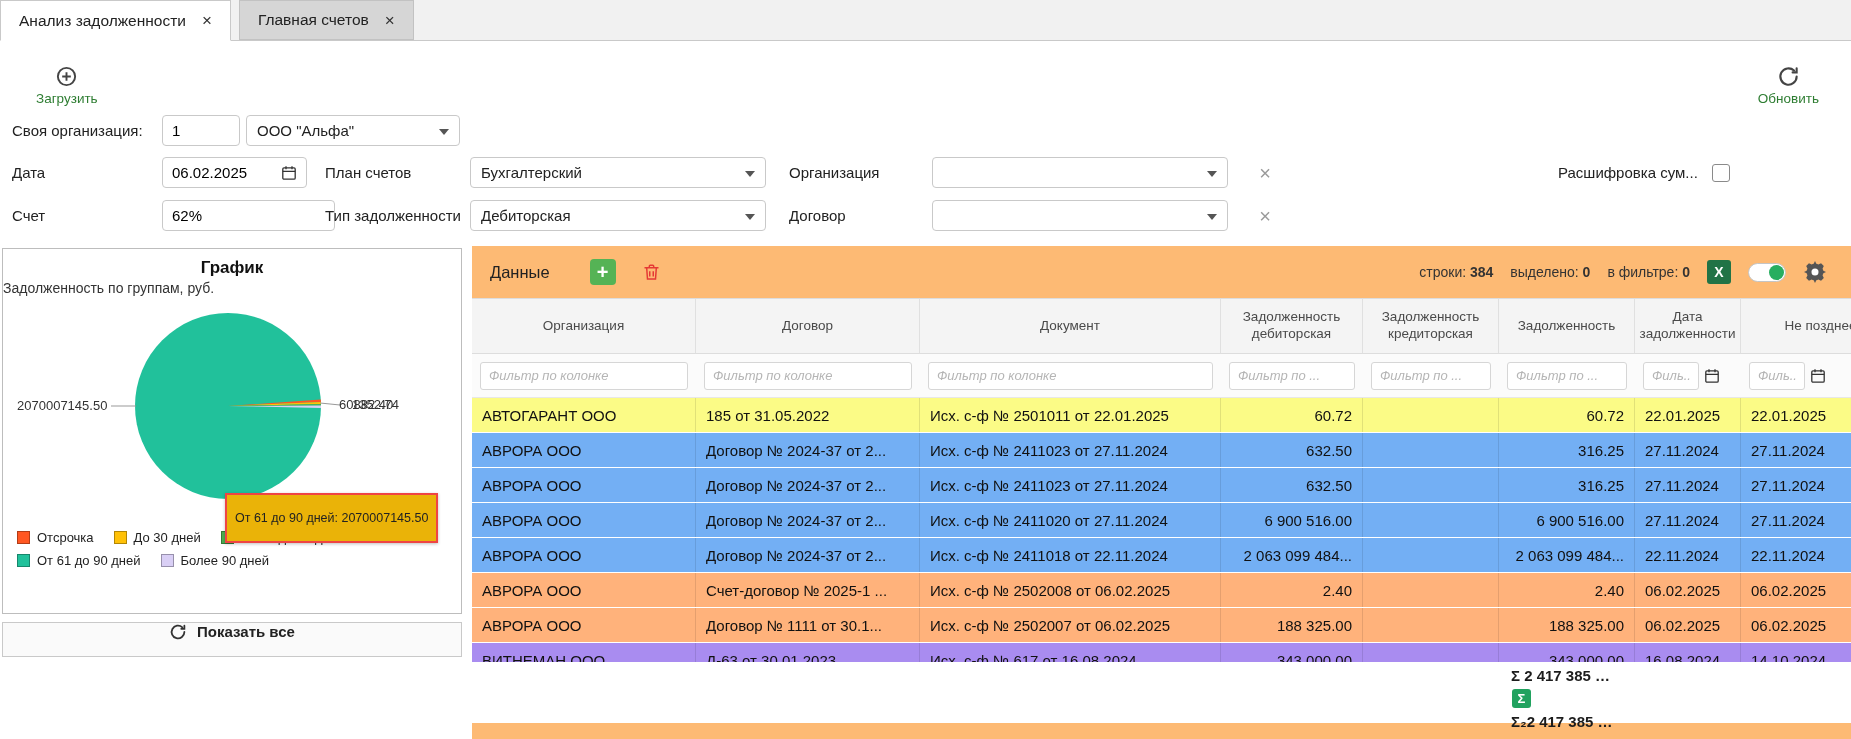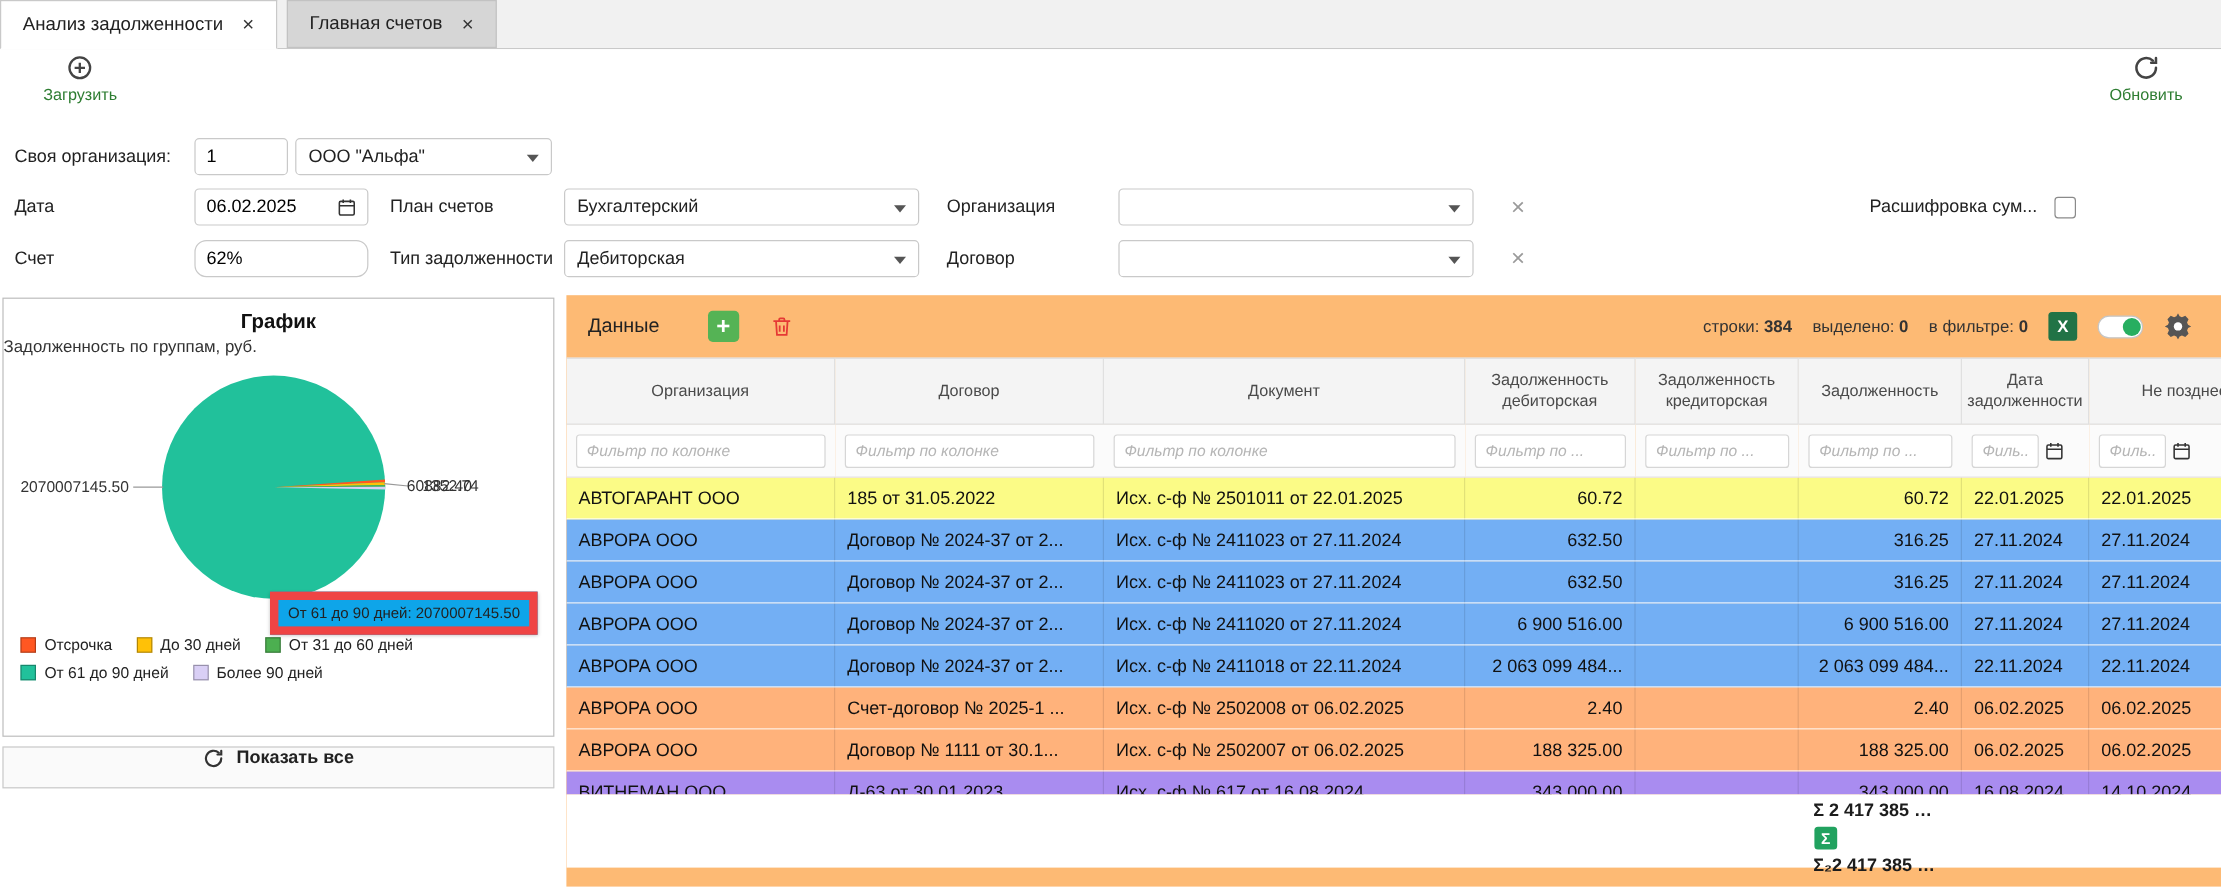--- a/index.html
+++ b/index.html
@@ -13,21 +13,21 @@
   .tabbar { position:absolute; left:0; top:0; right:0; height:41px;
     background:#f1f1f1; border-bottom:1px solid #c9c9c9; display:flex; align-items:stretch; }
   .tab { display:inline-flex; align-items:center; gap:16px; padding:0 18px;
     font-size:15.5px; background:#d6d6d6; border:1px solid #c2c2c2; cursor:default; }
   .tab + .tab { margin-left:8px; }
   .tab.active { background:#fff; border-color:#c9c9c9; border-bottom-color:#fff; margin-bottom:-1px; z-index:2; }
   .tab-close { font-size:17px; color:#333; line-height:1; }
 
   
   .toolbar { position:absolute; left:0; top:41px; right:0; height:69px; background:#fff;
-    display:flex; align-items:flex-start; }
+    display:flex; align-items:flex-end; }
   .tool-btn { display:flex; flex-direction:column; align-items:center; gap:3px; padding:4px 10px; }
   .tool-btn.left { margin-left:26px; }
   .tool-btn.right { margin-left:auto; margin-right:22px; }
   .tool-label { color:#2e7d32; font-size:13.5px; }
   .tool-icon svg { display:block; }
 
   
   .filters { position:absolute; left:0; top:110px; right:0; height:138px; background:#fff; }
   .frow { position:absolute; left:0; right:0; height:34px; }
   .flabel { position:absolute; top:0; line-height:34px; font-size:15px; color:#222; white-space:nowrap; }
@@ -45,22 +45,22 @@
   .fcheckbox { position:absolute; top:8px; width:18px; height:18px; border:1.5px solid #8a8a8a;
     border-radius:3px; background:#fff; }
 
   
   .chart-panel { position:absolute; left:2px; top:248px; width:460px; height:366px;
     border:1px solid #bdbdbd; background:#fff; padding-top:9px; }
   .chart-title { text-align:center; font-size:17px; font-weight:bold; color:#111; }
   .chart-subtitle { text-align:left; font-size:14px; color:#333; margin-top:2px; }
   .pie-svg { display:block; margin-top:2px; }
   .pie-text { font-size:13px; fill:#333; }
-  .pie-tooltip { position:absolute; left:222px; top:244px; background:#0ea5e9; border:7px solid #ef4444;
-    padding:4px 8px; font-size:12.5px; color:#222; white-space:nowrap;
+  .pie-tooltip { position:absolute; left:222px; top:244px; background:#eab308; border:2px solid #ef4444;
+    padding:16px 8px; font-size:12.5px; color:#222; white-space:nowrap;
     box-shadow:0 1px 3px rgba(0,0,0,.25); z-index:5; }
   .legend { display:flex; flex-wrap:wrap; column-gap:20px; row-gap:8px; padding:14px 14px 0 14px;
     width:440px; }
   .legend-item { display:inline-flex; align-items:center; gap:7px; font-size:13px; color:#222; }
   .swatch { width:13px; height:13px; border:1px solid rgba(0,0,0,.3); display:inline-block; }
   .show-all { position:absolute; left:2px; top:622px; width:460px; height:35px;
     border:1px solid #c9c9c9; background:#fafafa; display:flex; align-items:flex-start;
     justify-content:center; gap:10px; font-size:15px; font-weight:600; color:#222; }
 
   
@@ -171,21 +171,21 @@
       <span></span>
       <span class="chevron"></span>
     </div>
     <span class="fclear" style="left:1254px">×</span>
     <span class="flabel" style="left:1558px">Расшифровка сум...</span>
     <span class="fcheckbox" style="left:1712px"></span>
   </div>
 
   <div class="frow" style="top:89px">
     <span class="flabel" style="left:12px">Счет</span>
-    <input class="finput" style="left: 162px; width: 145px; border-radius: 10px;" value="62%">
+    <input class="finput" style="left: 162px; width: 173px;" value="62%">
     <span class="flabel" style="left:325px">Тип задолженности</span>
     <div class="fselect" style="left:470px;width:296px">
       <span>Дебиторская</span>
       <span class="chevron"></span>
     </div>
     <span class="flabel" style="left:789px">Договор</span>
     <div class="fselect" style="left:932px;width:296px">
       <span></span>
       <span class="chevron"></span>
     </div>

